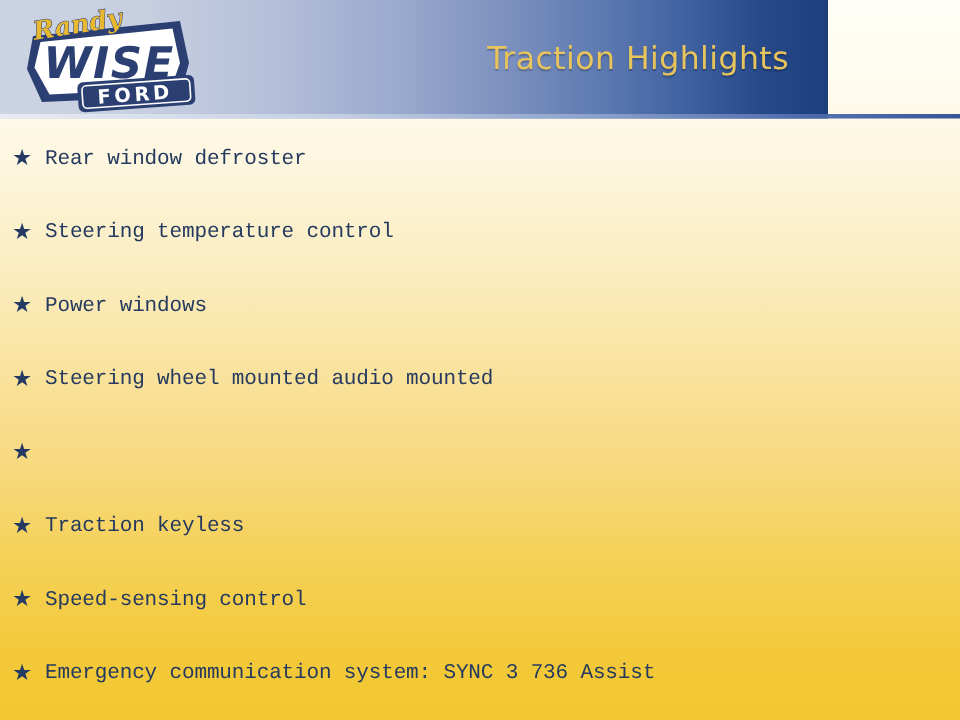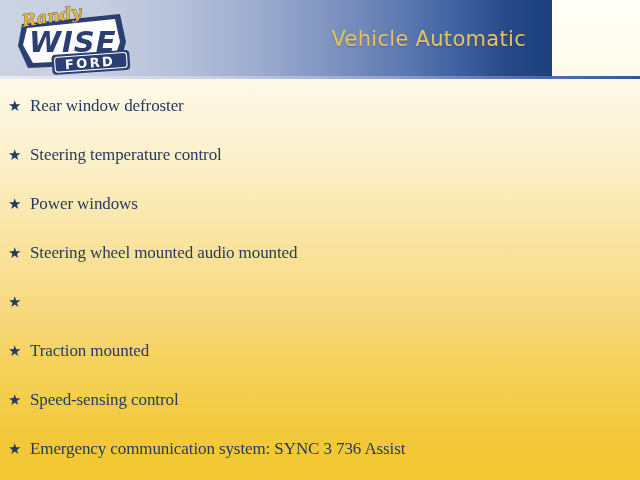--- a/index.html
+++ b/index.html
@@ -111,22 +111,22 @@
   .hl-star {
     width: 22px;
     font-size: 15px;
     line-height: 1;
     color: #243a63;
     text-align: left;
     flex: 0 0 auto;
     margin-top: -1px;
   }
   .hl-text {
-    font-family: Liberation Serif, serif;
-    font-size: 17px;
+    font-family: Liberation Mono, monospace;
+    font-size: 14px;
     color: #253a5e;
     line-height: 26px;
     letter-spacing: -0.1px;
   }
 </style>
 </head>
 <body>
 
 <div class="page">
 
@@ -146,21 +146,21 @@
           <rect x="47" y="52.5" width="72" height="15" rx="3" ry="3" fill="none" stroke="#ffffff" stroke-width="1.1"></rect>
           <text x="57" y="65" font-family="DejaVu Sans, sans-serif" font-size="13" font-weight="bold" fill="#ffffff" letter-spacing="2.4">FORD</text>
         </g>
 
         <g transform="rotate(-9 44 16)">
           <text x="14" y="20" font-family="DejaVu Serif, serif" font-size="17" font-weight="bold" font-style="italic" fill="#e8b830" stroke="#2b3f73" stroke-width="0.7" paint-order="stroke">Randy</text>
         </g>
       </svg>
     </div>
 
-    <div class="header-title">Vehicle Automatic</div>
+    <div class="header-title">Traction Highlights</div>
   </div>
 
   <div class="header-underline"></div>
 
   <ul class="highlights">
     <li class="hl-item" style="top:14px;">
       <span class="hl-star">★</span>
       <span class="hl-text">Rear window defroster</span>
     </li>
     <li class="hl-item" style="top:63px;">
@@ -173,21 +173,21 @@
     </li>
     <li class="hl-item" style="top:161px;">
       <span class="hl-star">★</span>
       <span class="hl-text">Steering wheel mounted audio mounted</span>
     </li>
     <li class="hl-item" style="top:210px;">
       <span class="hl-star">★</span>
     </li>
     <li class="hl-item" style="top:259px;">
       <span class="hl-star">★</span>
-      <span class="hl-text">Traction mounted</span>
+      <span class="hl-text">Traction keyless</span>
     </li>
     <li class="hl-item" style="top:308px;">
       <span class="hl-star">★</span>
       <span class="hl-text">Speed-sensing control</span>
     </li>
     <li class="hl-item" style="top:357px;">
       <span class="hl-star">★</span>
       <span class="hl-text">Emergency communication system: SYNC 3 736 Assist</span>
     </li>
   </ul>

